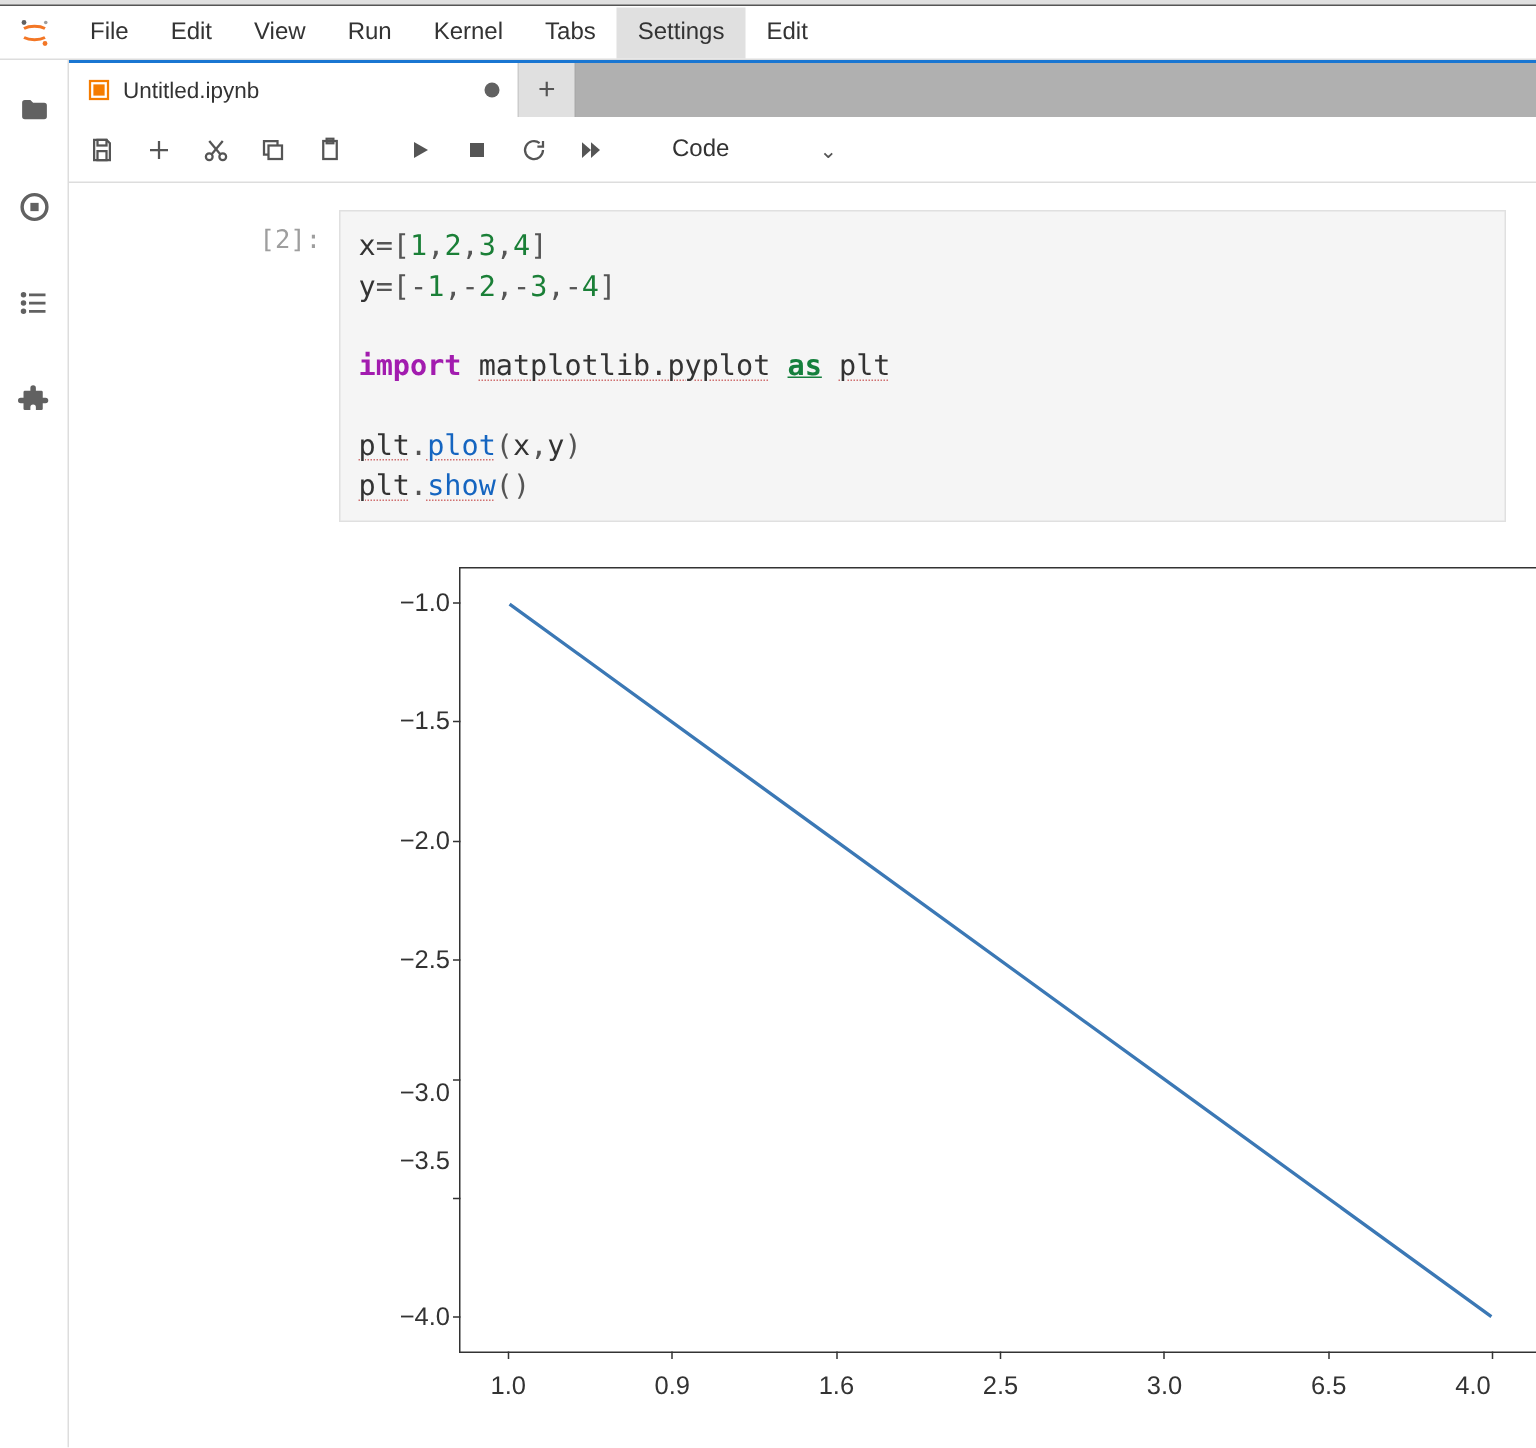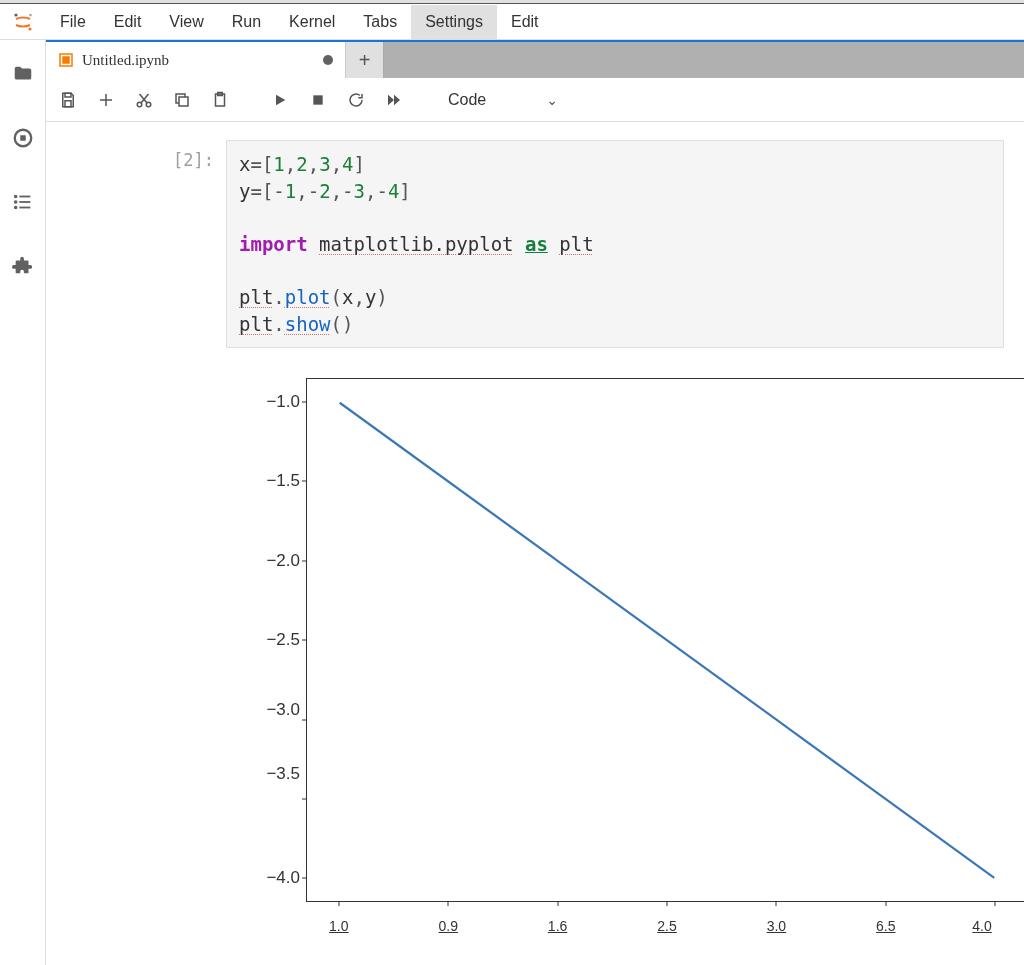--- a/index.html
+++ b/index.html
@@ -88,21 +88,21 @@
     border-right: 1px solid #ccc;
     gap: 8px;
     font-size: 15px;
     color: #333;
   }
   .tab .nb-icon {
     color: #f57c00;
     width: 16px; height: 16px;
     display:flex; align-items:center; justify-content:center;
   }
-  .tab .title { flex: 1; font-family: Liberation Serif, serif; }
+  .tab .title { flex: 1; }
   .tab .dirty-dot {
     width: 10px; height: 10px;
     background: #616161;
     border-radius: 50%;
   }
   .newtab {
     width: 38px;
     background: #e0e0e0;
     display: flex;
     align-items: center;
@@ -209,24 +209,23 @@
     position: absolute;
     left: 76px;
     width: 5px;
     height: 1px;
     background: #333;
     transform: translateY(-0.5px);
   }
   .xtick {
     position: absolute;
     bottom: 18px;
-    font-size: 14px;
+    font-size: 17px;
     color: #333;
     transform: translateX(-50%);
-    text-decoration: underline;
   }
   .xtick-mark {
     position: absolute;
     bottom: 46px;
     width: 1px;
     height: 5px;
     background: #333;
     transform: translateX(-0.5px);
   }
   .plot-line {
@@ -390,21 +389,21 @@
               </svg>
           </div>
         <div class="ytick" style="top: 39.8182px;">−1.0</div>
             <div class="ytick-mark" style="top: 39.8182px;"></div>
             <div class="ytick" style="top: 119.212px;">−1.5</div>
             <div class="ytick-mark" style="top: 119.212px;"></div>
             <div class="ytick" style="top: 198.606px;">−2.0</div>
             <div class="ytick-mark" style="top: 198.606px;"></div>
             <div class="ytick" style="top: 278px;">−2.5</div>
             <div class="ytick-mark" style="top: 278px;"></div>
-            <div class="ytick" style="top: 348px;">−3.0</div>
+            <div class="ytick" style="top: 367px;">−3.0</div>
             <div class="ytick-mark" style="top: 357.394px;"></div>
             <div class="ytick" style="top: 412px;">−3.5</div>
             <div class="ytick-mark" style="top: 436.788px;"></div>
             <div class="ytick" style="top: 516.182px;">−4.0</div>
             <div class="ytick-mark" style="top: 516.182px;"></div>
             <div class="xtick" style="left: 112.818px;">1.0</div>
             <div class="xtick-mark" style="left: 112.818px;"></div>
             <div class="xtick" style="left: 222.212px;">0.9</div>
             <div class="xtick-mark" style="left: 222.212px;"></div>
             <div class="xtick" style="left: 331.606px;">1.6</div>

